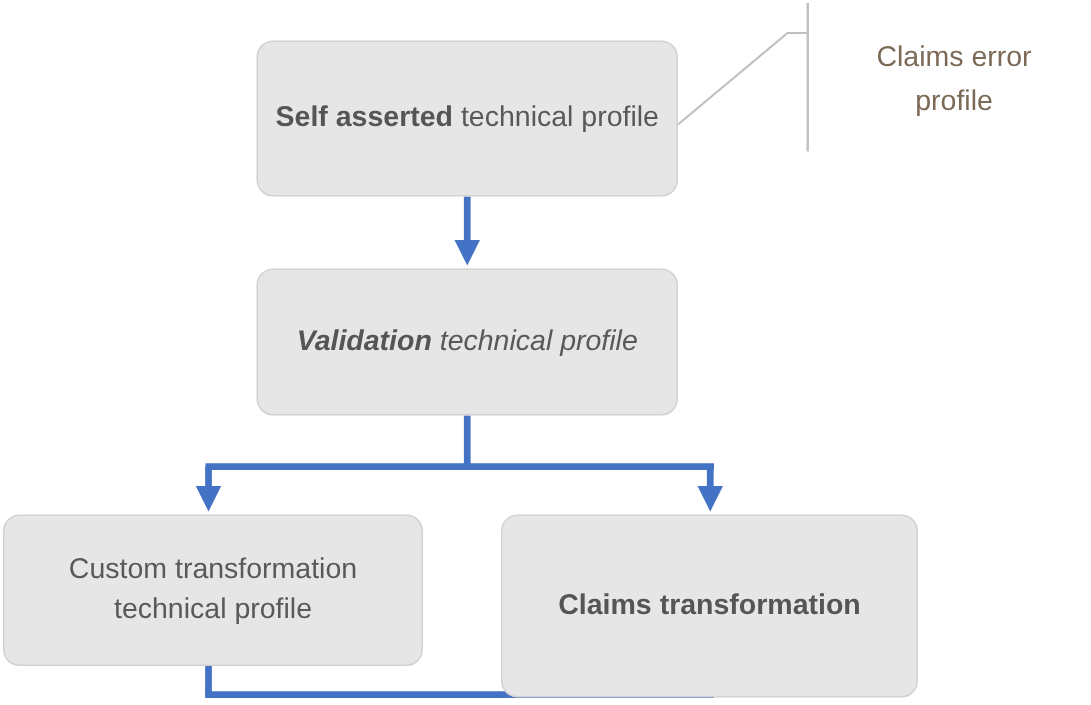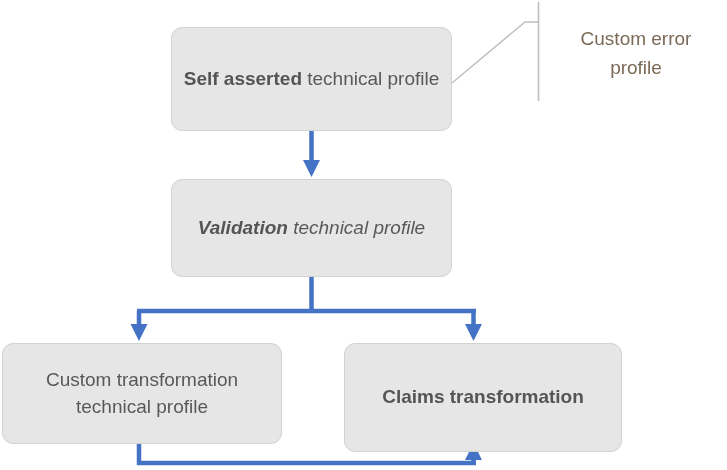--- a/index.html
+++ b/index.html
@@ -58,22 +58,21 @@
   #box-claims-transformation-tp {
     left: 2px;
     top: 343px;
     width: 280px;
     height: 101px;
   }
   #box-claims-transformation {
     left: 334px;
     top: 343px;
     width: 278px;
-    height: 109px;
-    margin-left: 10px;
+    height: 122px;
   }
   #connectors {
     position: absolute;
     left: 0;
     top: 0;
     width: 727px;
     height: 470px;
     pointer-events: none;
   }
   #callout-label {
@@ -131,17 +130,17 @@
 
   <div class="flow-box" id="box-claims-transformation-tp">
     <span class="txt">Custom transformation technical profile</span>
   </div>
 
   <div class="flow-box" id="box-claims-transformation">
     <span class="txt"><b>Claims transformation</b></span>
   </div>
 
   <div id="callout-label">
-    <div>Custom error</div>
+    <div>Claims error</div>
     <div>profile</div>
   </div>
 
 </div>
 
 </body></html>

